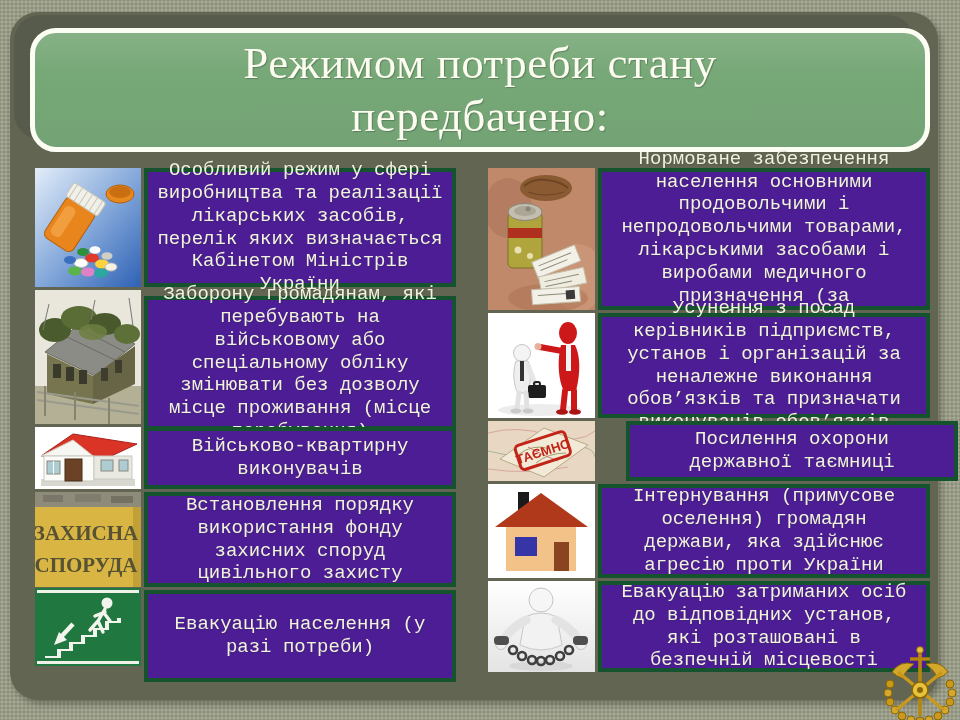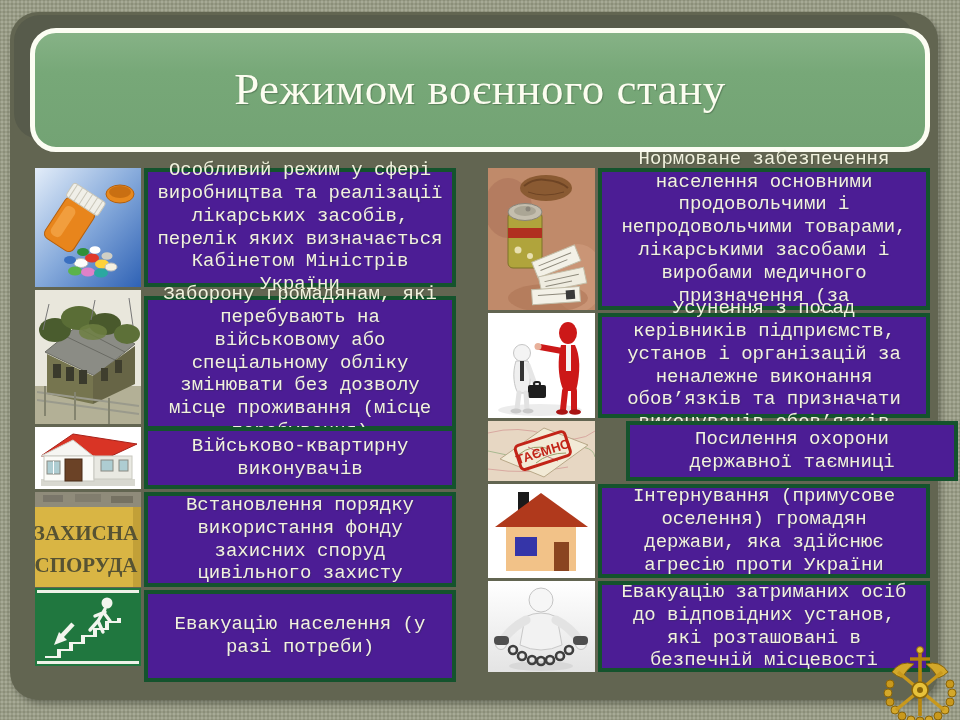--- a/index.html
+++ b/index.html
@@ -48,21 +48,22 @@
     overflow:hidden;background:transparent;
   }
   .emblem svg{display:block;width:100%;height:100%;}
 </style>
 </head>
 <body>
 
 <div class="slide-inner"></div>
 
 <div class="title-box">
-  <span>Режимом воєнного стану</span>
+  <span>Режимом потреби стану</span>
+  <span>передбачено:</span>
 </div>
 
 <div class="img-cell" style="left:35px;top:168px;width:106px;height:119px;">
   <svg viewBox="0 0 106 119" preserveAspectRatio="none">
     <defs>
         <linearGradient id="pbg" x1="0" y1="0" x2="1" y2="1">
       <stop offset="0" stop-color="#e3edf9"></stop>
           <stop offset=".5" stop-color="#86aadb"></stop>
           <stop offset="1" stop-color="#2f62b5"></stop>
     </linearGradient>

